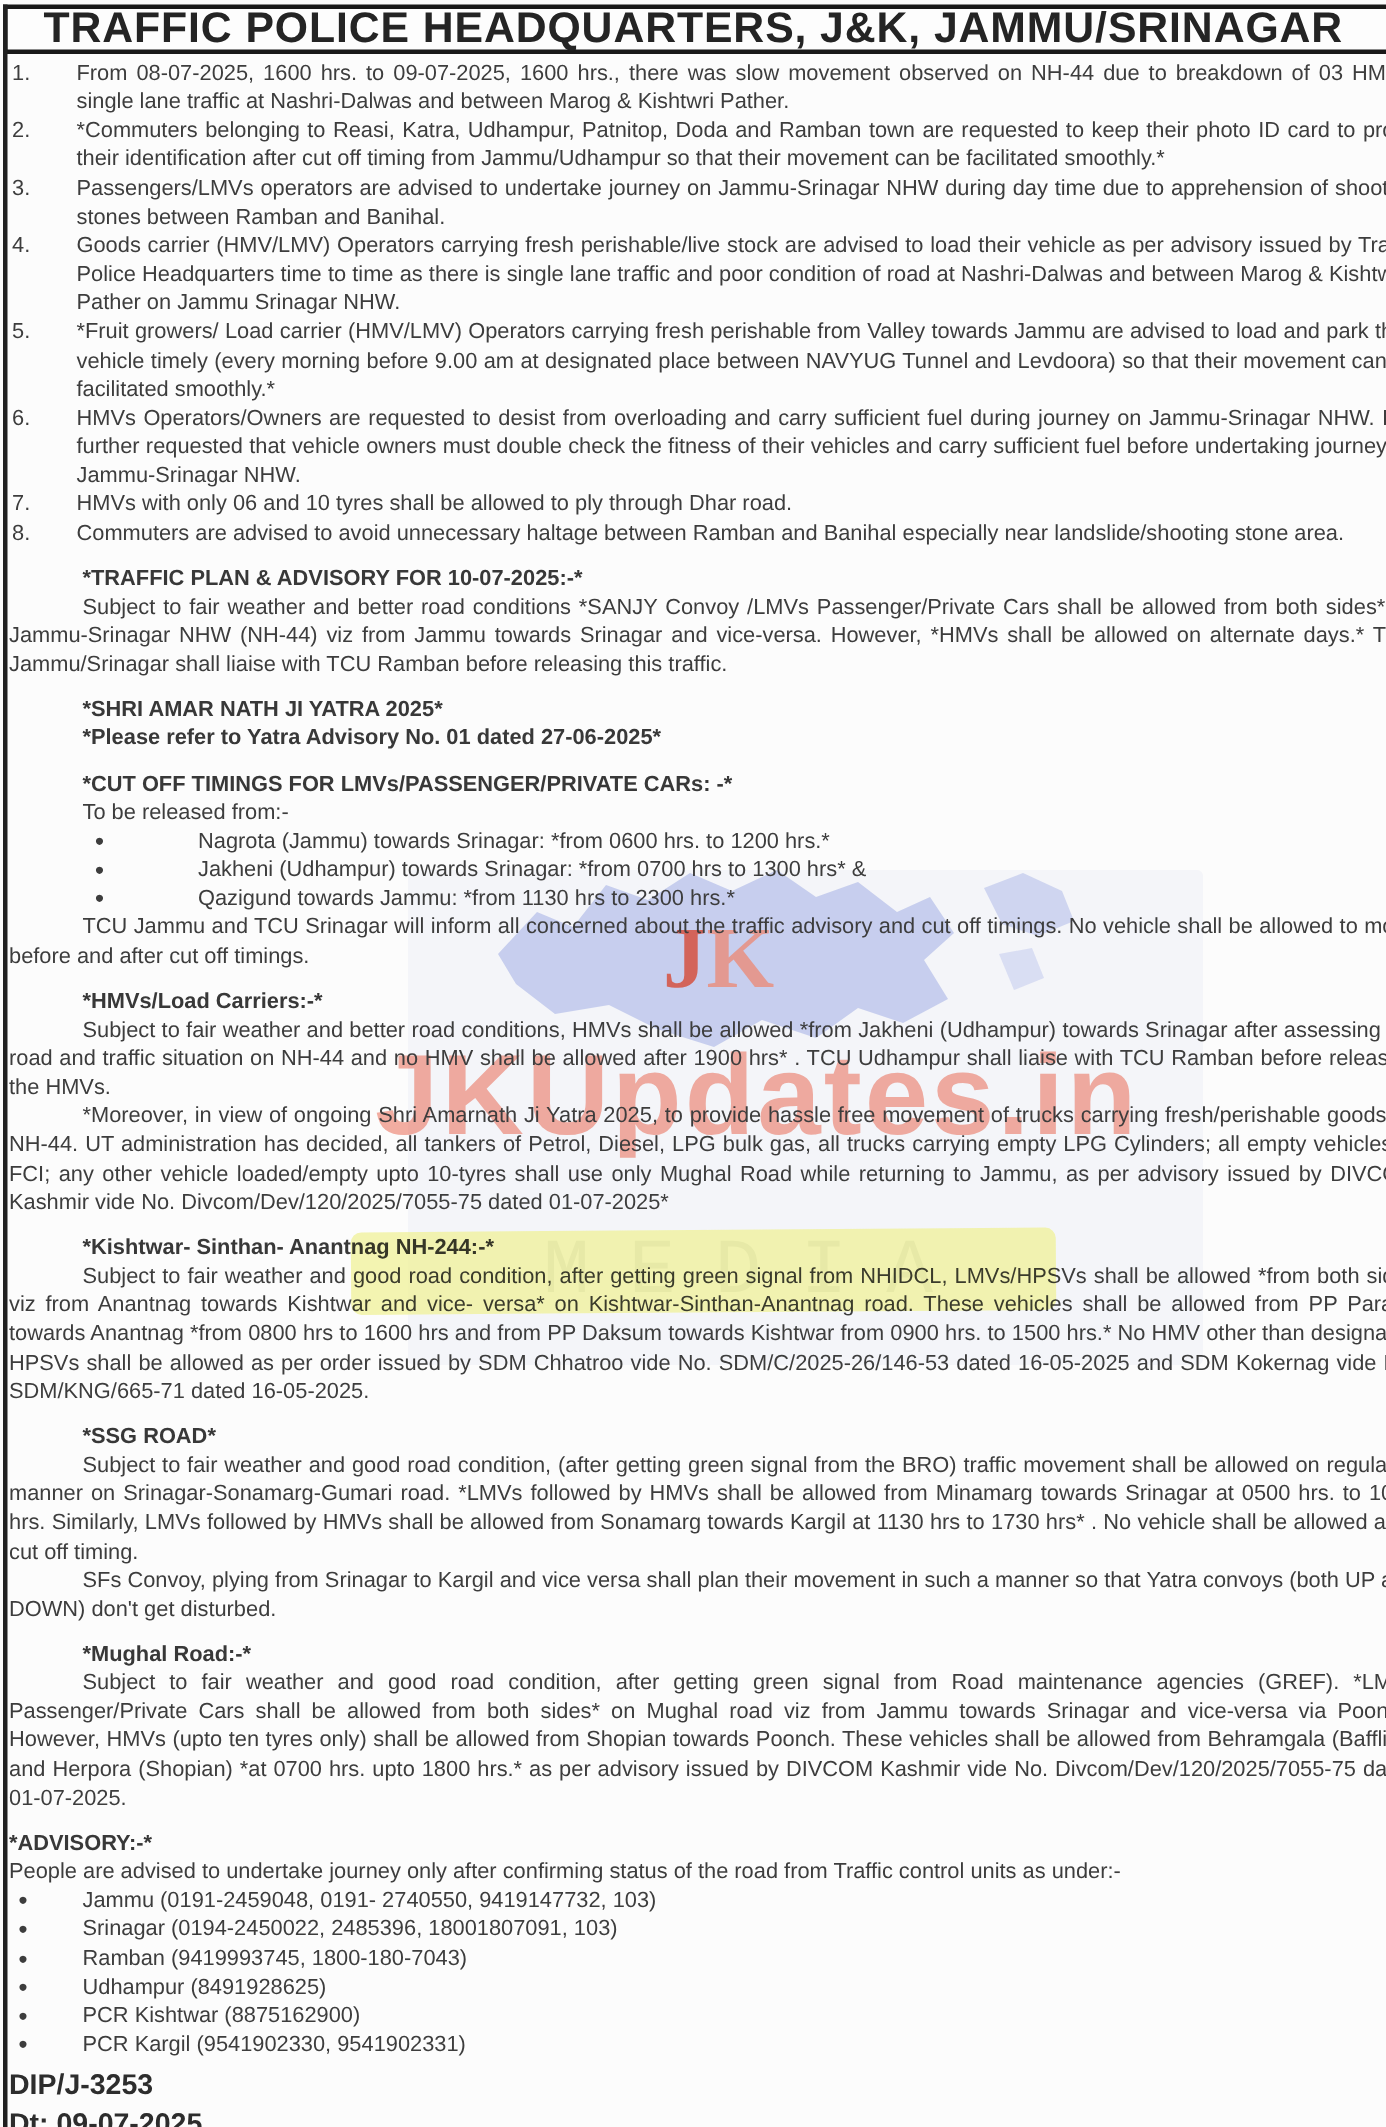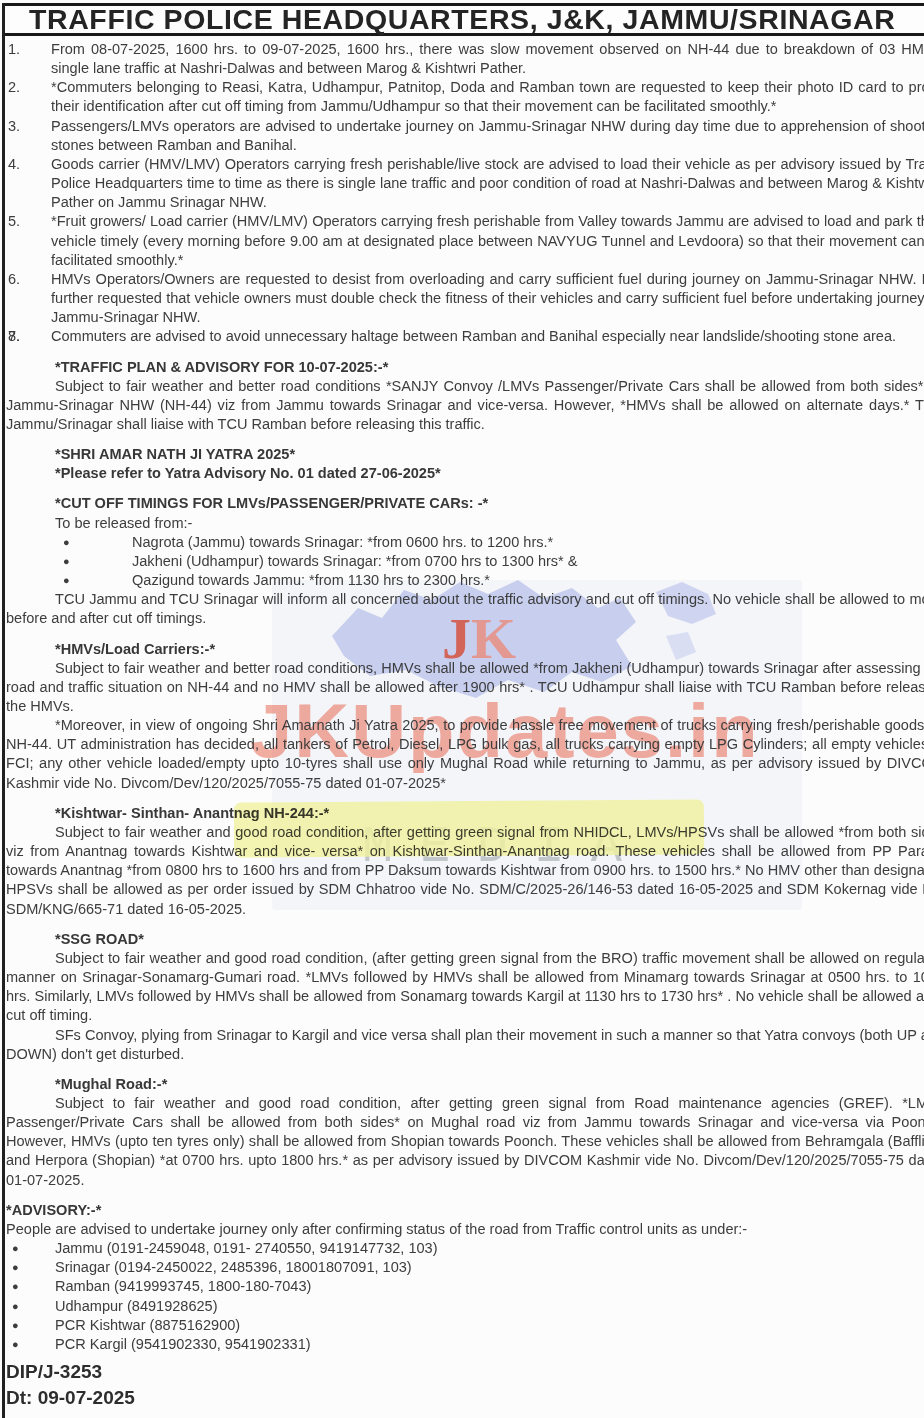--- a/index.html
+++ b/index.html
@@ -102,21 +102,21 @@
 
   <main class="content">
 
     <div>
       <div class="num-item"><span class="num">1.</span><span>From 08-07-2025, 1600 hrs. to 09-07-2025, 1600 hrs., there was slow movement observed on NH-44 due to breakdown of 03 HMVs, single lane traffic at Nashri-Dalwas and between Marog &amp; Kishtwri Pather.</span></div>
       <div class="num-item"><span class="num">2.</span><span>*Commuters belonging to Reasi, Katra, Udhampur, Patnitop, Doda and Ramban town are requested to keep their photo ID card to prove their identification after cut off timing from Jammu/Udhampur so that their movement can be facilitated smoothly.*</span></div>
       <div class="num-item"><span class="num">3.</span><span>Passengers/LMVs operators are advised to undertake journey on Jammu-Srinagar NHW during day time due to apprehension of shooting stones between Ramban and Banihal.</span></div>
       <div class="num-item"><span class="num">4.</span><span>Goods carrier (HMV/LMV) Operators carrying fresh perishable/live stock are advised to load their vehicle as per advisory issued by Traffic Police Headquarters time to time as there is single lane traffic and poor condition of road at Nashri-Dalwas and between Marog &amp; Kishtwari Pather on Jammu Srinagar NHW.</span></div>
       <div class="num-item"><span class="num">5.</span><span>*Fruit growers/ Load carrier (HMV/LMV) Operators carrying fresh perishable from Valley towards Jammu are advised to load and park their vehicle timely (every morning before 9.00 am at designated place between NAVYUG Tunnel and Levdoora) so that their movement can be facilitated smoothly.*</span></div>
       <div class="num-item"><span class="num">6.</span><span>HMVs Operators/Owners are requested to desist from overloading and carry sufficient fuel during journey on Jammu-Srinagar NHW. It is further requested that vehicle owners must double check the fitness of their vehicles and carry sufficient fuel before undertaking journey on Jammu-Srinagar NHW.</span></div>
-      <div class="num-item"><span class="num">7.</span></div>
+      <div class="num-item"><span class="num">7.</span><span>HMVs with only 06 and 10 tyres shall be allowed to ply through Dhar road.</span></div>
       <div class="num-item"><span class="num">8.</span><span>Commuters are advised to avoid unnecessary haltage between Ramban and Banihal especially near landslide/shooting stone area.</span></div>
     </div>
 
     <section class="sec">
       <h2 class="h">*TRAFFIC PLAN &amp; ADVISORY FOR 10-07-2025:-*</h2>
       <p class="para">Subject to fair weather and better road conditions *SANJY Convoy /LMVs Passenger/Private Cars shall be allowed from both sides* on Jammu-Srinagar NHW (NH-44) viz from Jammu towards Srinagar and vice-versa. However, *HMVs shall be allowed on alternate days.* TCU Jammu/Srinagar shall liaise with TCU Ramban before releasing this traffic.</p>
     </section>
 
     <section class="sec">
       <h2 class="h">*SHRI AMAR NATH JI YATRA 2025*</h2>

